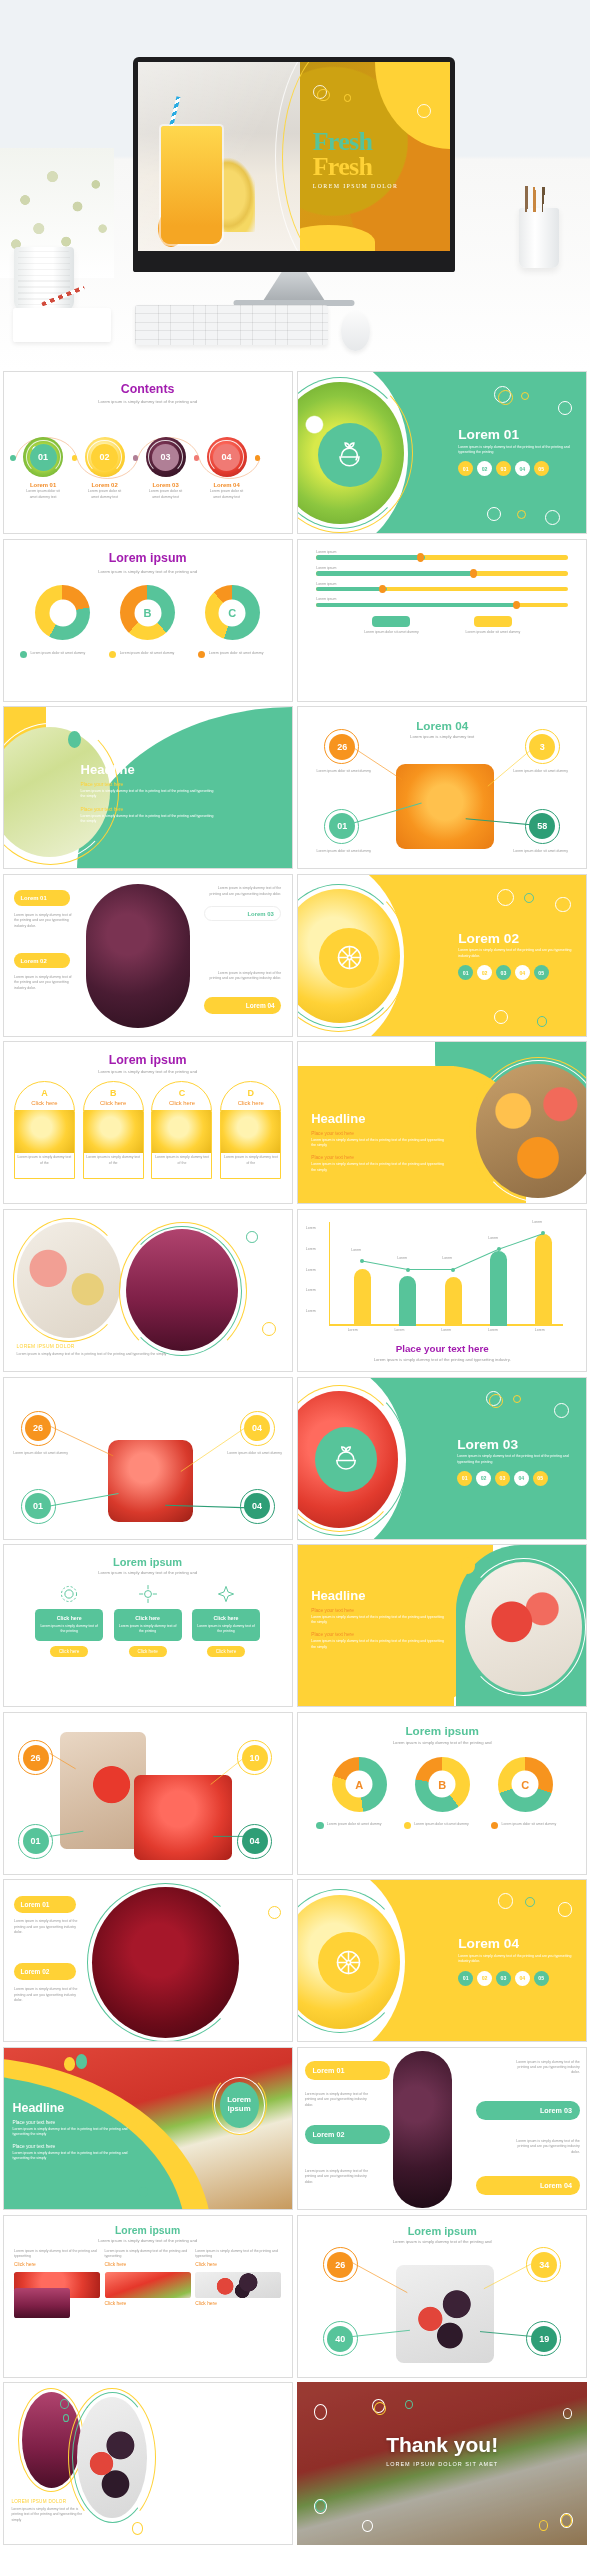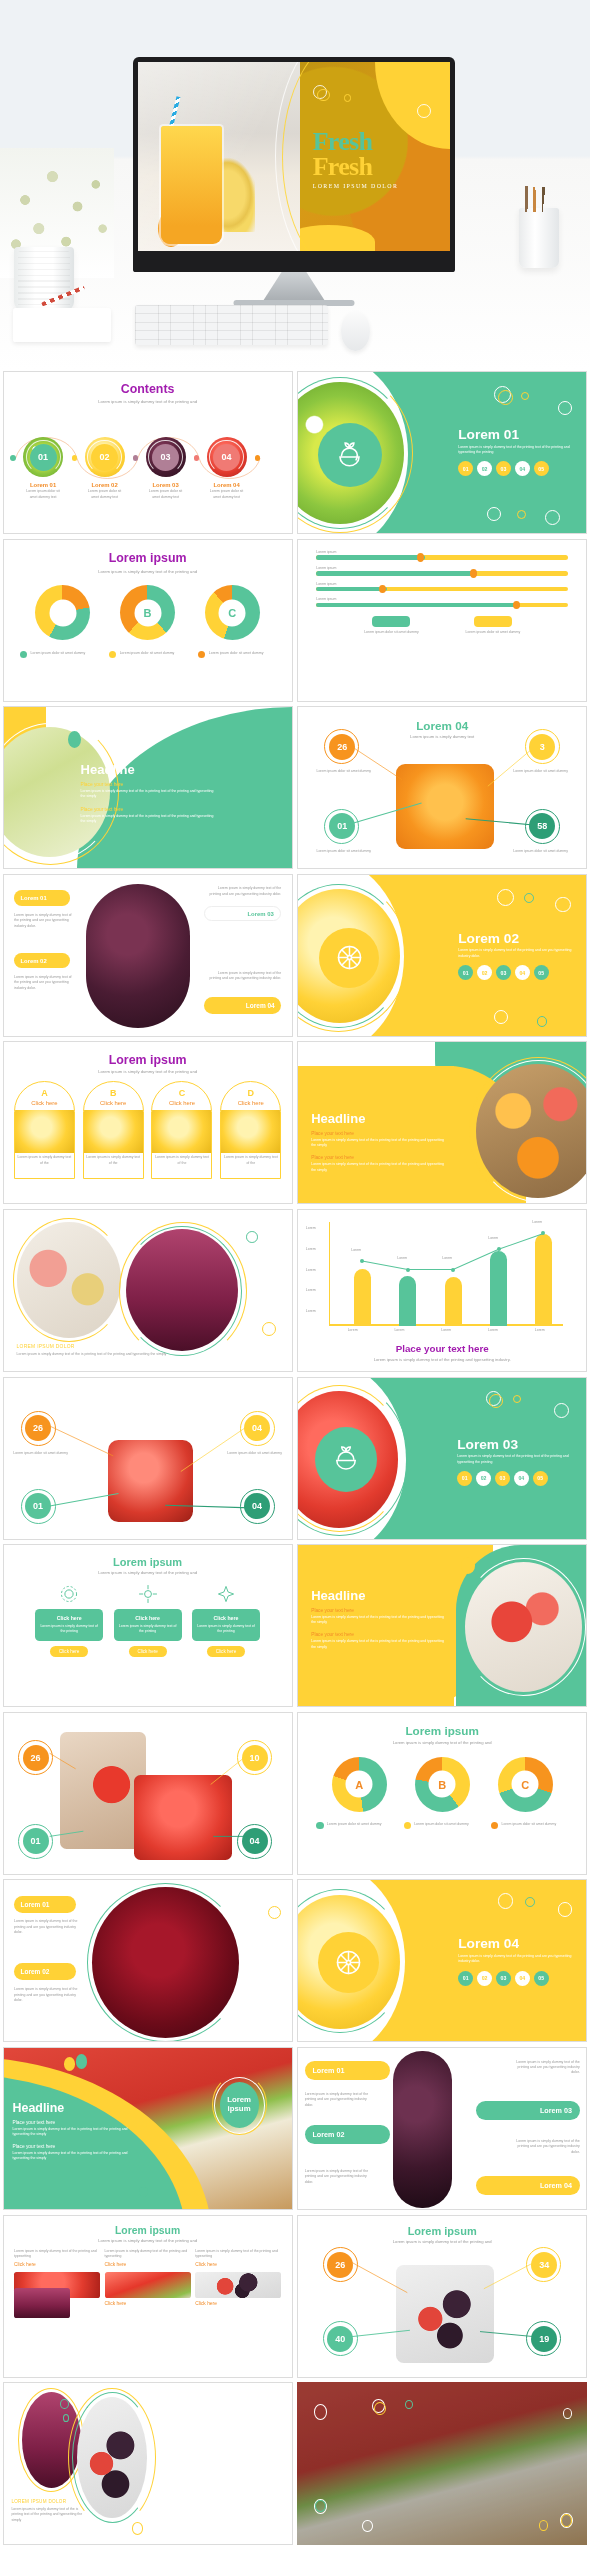--- a/index.html
+++ b/index.html
@@ -955,20 +955,24 @@
       <div class="oring" style="left:128px;bottom:9px;width:11.7px;height:13px;border-width:0.9px;border-color:#ffd236;"></div>
       <div style="position:absolute;left:7.8px;top:116px;">
         <div style="font-size:4.6px;color:#ffd236;letter-spacing:0.3px;">LOREM IPSUM DOLOR</div>
         <div class="tiny" style="margin-top:2.6px;width:72px;">Lorem ipsum is simply dummy text of the is printing text of the printing and typesetting the simply</div>
       </div>
     </div>
 
     <div class="slide thanks" style="border:none;">
       <div class="ph ph-waterm" style="position:absolute;inset:0;filter:brightness(.85) saturate(.9);"></div>
       <div style="position:absolute;inset:0;background:rgba(40,45,50,.18);"></div>
+      <div class="center" style="position:absolute;left:0;right:0;top:51px;">
+        <div class="ttl-w" style="font-size:21px;text-shadow:0 1.3px 3.9px rgba(0,0,0,.3);">Thank you!</div>
+        <div style="font-size:5.5px;color:#fff;letter-spacing:1px;margin-top:3.9px;">LOREM IPSUM DOLOR SIT AMET</div>
+      </div>
       <div class="oring" style="left:17px;top:22px;width:13px;height:15.6px;border-width:0.9px;border-color:#fff;"></div>
       <div class="oring" style="left:75px;top:17px;width:13px;height:14.3px;border-width:0.9px;border-color:#fff;"></div>
       <div class="oring" style="left:77px;top:19.5px;width:11.7px;height:13px;border-width:0.9px;border-color:#ffd236;"></div>
       <div class="oring" style="left:108px;top:18px;width:7.8px;height:9px;border-width:0.9px;border-color:#57c49a;"></div>
       <div class="oring" style="right:15.6px;top:26px;width:9px;height:10.4px;border-width:0.9px;border-color:#fff;"></div>
       <div class="oring" style="left:17px;bottom:31px;width:13px;height:15.6px;border-width:0.9px;border-color:#fff;"></div>
       <div class="oring" style="left:18px;bottom:33px;width:10.4px;height:11.7px;border-width:0.9px;border-color:#57c49a;"></div>
       <div class="oring" style="left:65px;bottom:13px;width:10.4px;height:11.7px;border-width:0.9px;border-color:#fff;"></div>
       <div class="oring" style="right:39px;bottom:14.3px;width:9px;height:10.4px;border-width:0.9px;border-color:#ffd236;"></div>
       <div class="oring" style="right:14.3px;bottom:17px;width:13px;height:15.6px;border-width:0.9px;border-color:#fff;"></div>

